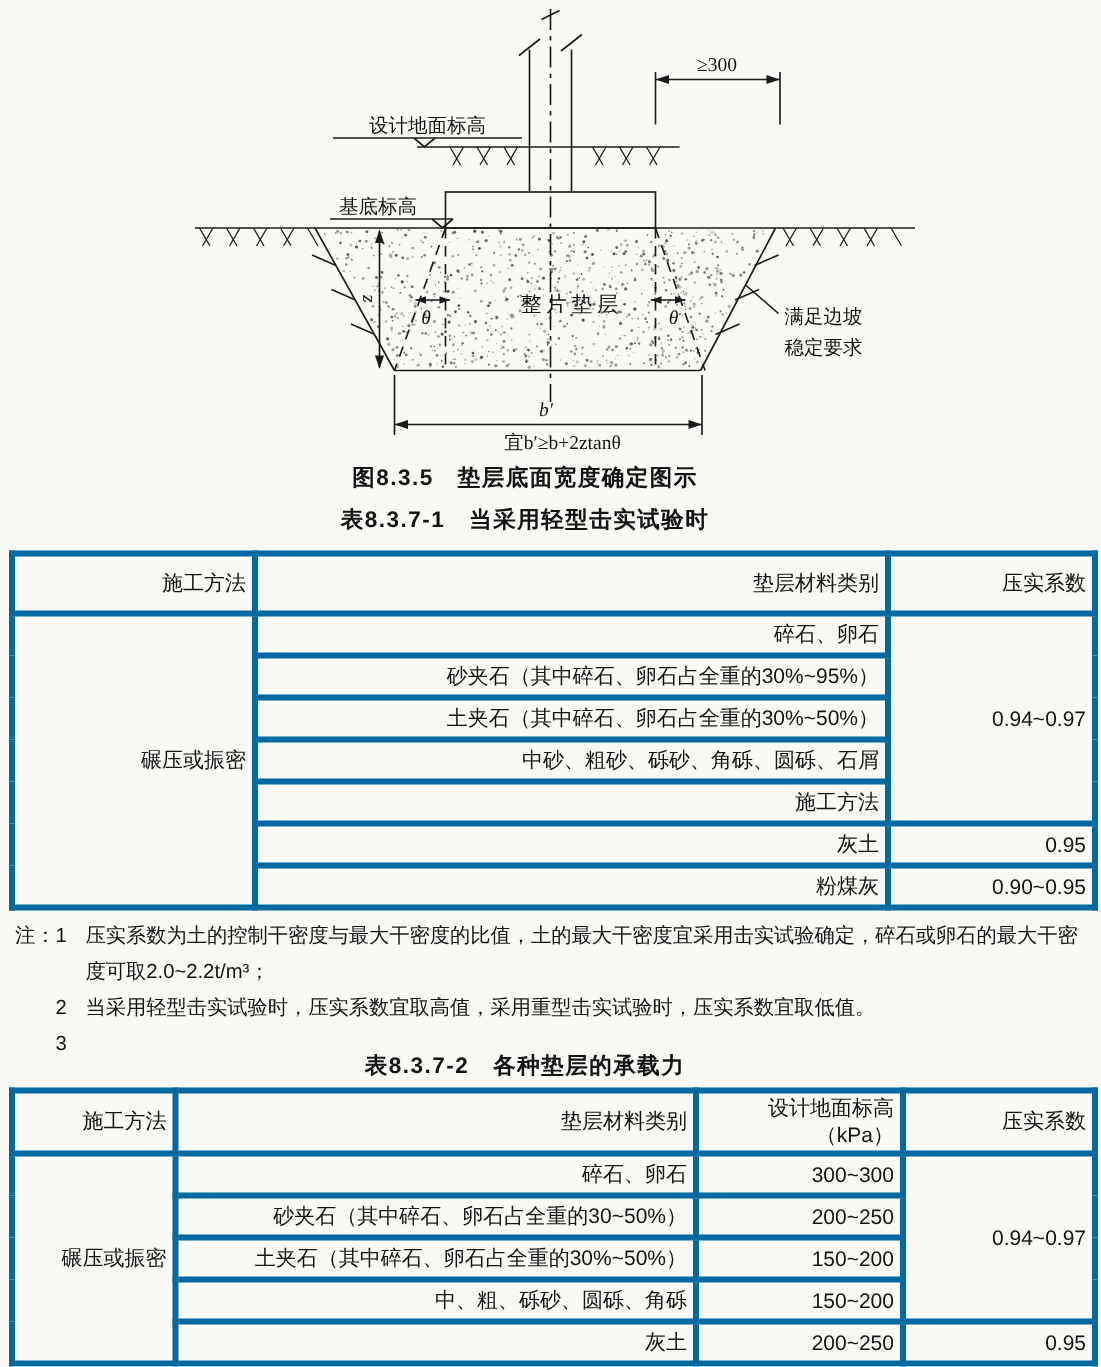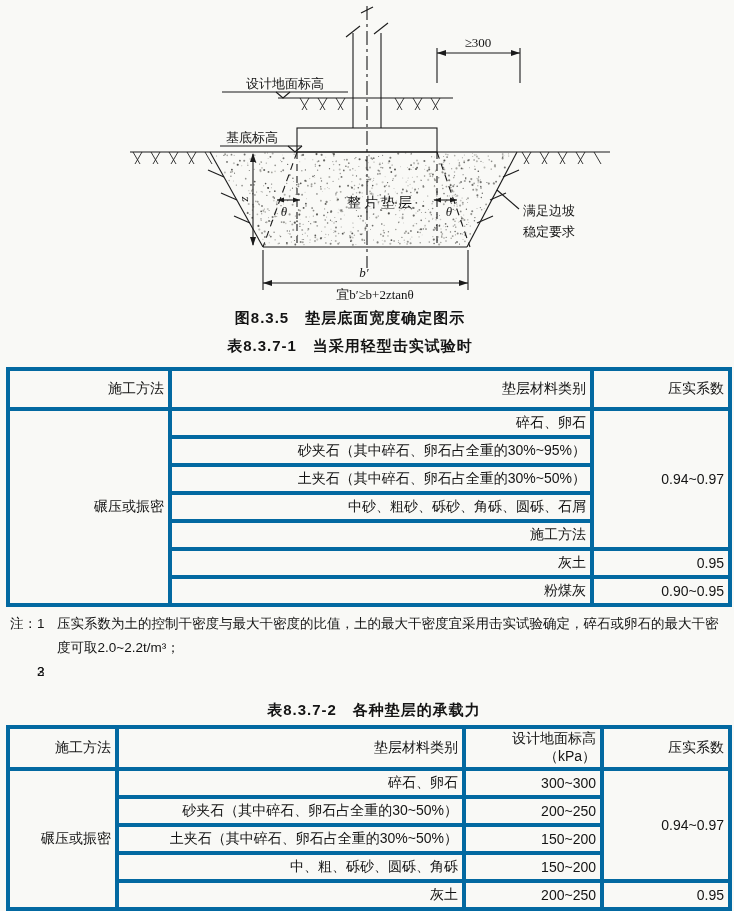--- a/index.html
+++ b/index.html
@@ -1103,27 +1103,28 @@
   </table>
 
 <div class="notes">
   <div class="note-item">
     <span class="note-prefix">注：</span>
     <span class="note-num">1</span>
     <span>压实系数为土的控制干密度与最大干密度的比值，土的最大干密度宜采用击实试验确定，碎石或卵石的最大干密度可取2.0~2.2t/m³；</span>
   </div>
   <div class="note-item">
     <span class="note-num">2</span>
+    <span>当采用轻型击实试验时，压实系数宜取高值，采用重型击实试验时，压实系数宜取低值。</span>
   </div>
   <div class="note-item">
     <span class="note-num">3</span>
   </div>
 </div>
 
-<div class="caption" style="top:701px;margin-left:24px;">
+<div class="caption" style="top:701px;">
   <span class="cap-num">表8.3.7-2</span><span>各种垫层的承载力</span>
 </div>
 
 <table id="table2">
   <colgroup>
       <col style="width:109px">
       <col style="width:347px">
       <col style="width:138px">
       <col style="width:128px">
     </colgroup>

